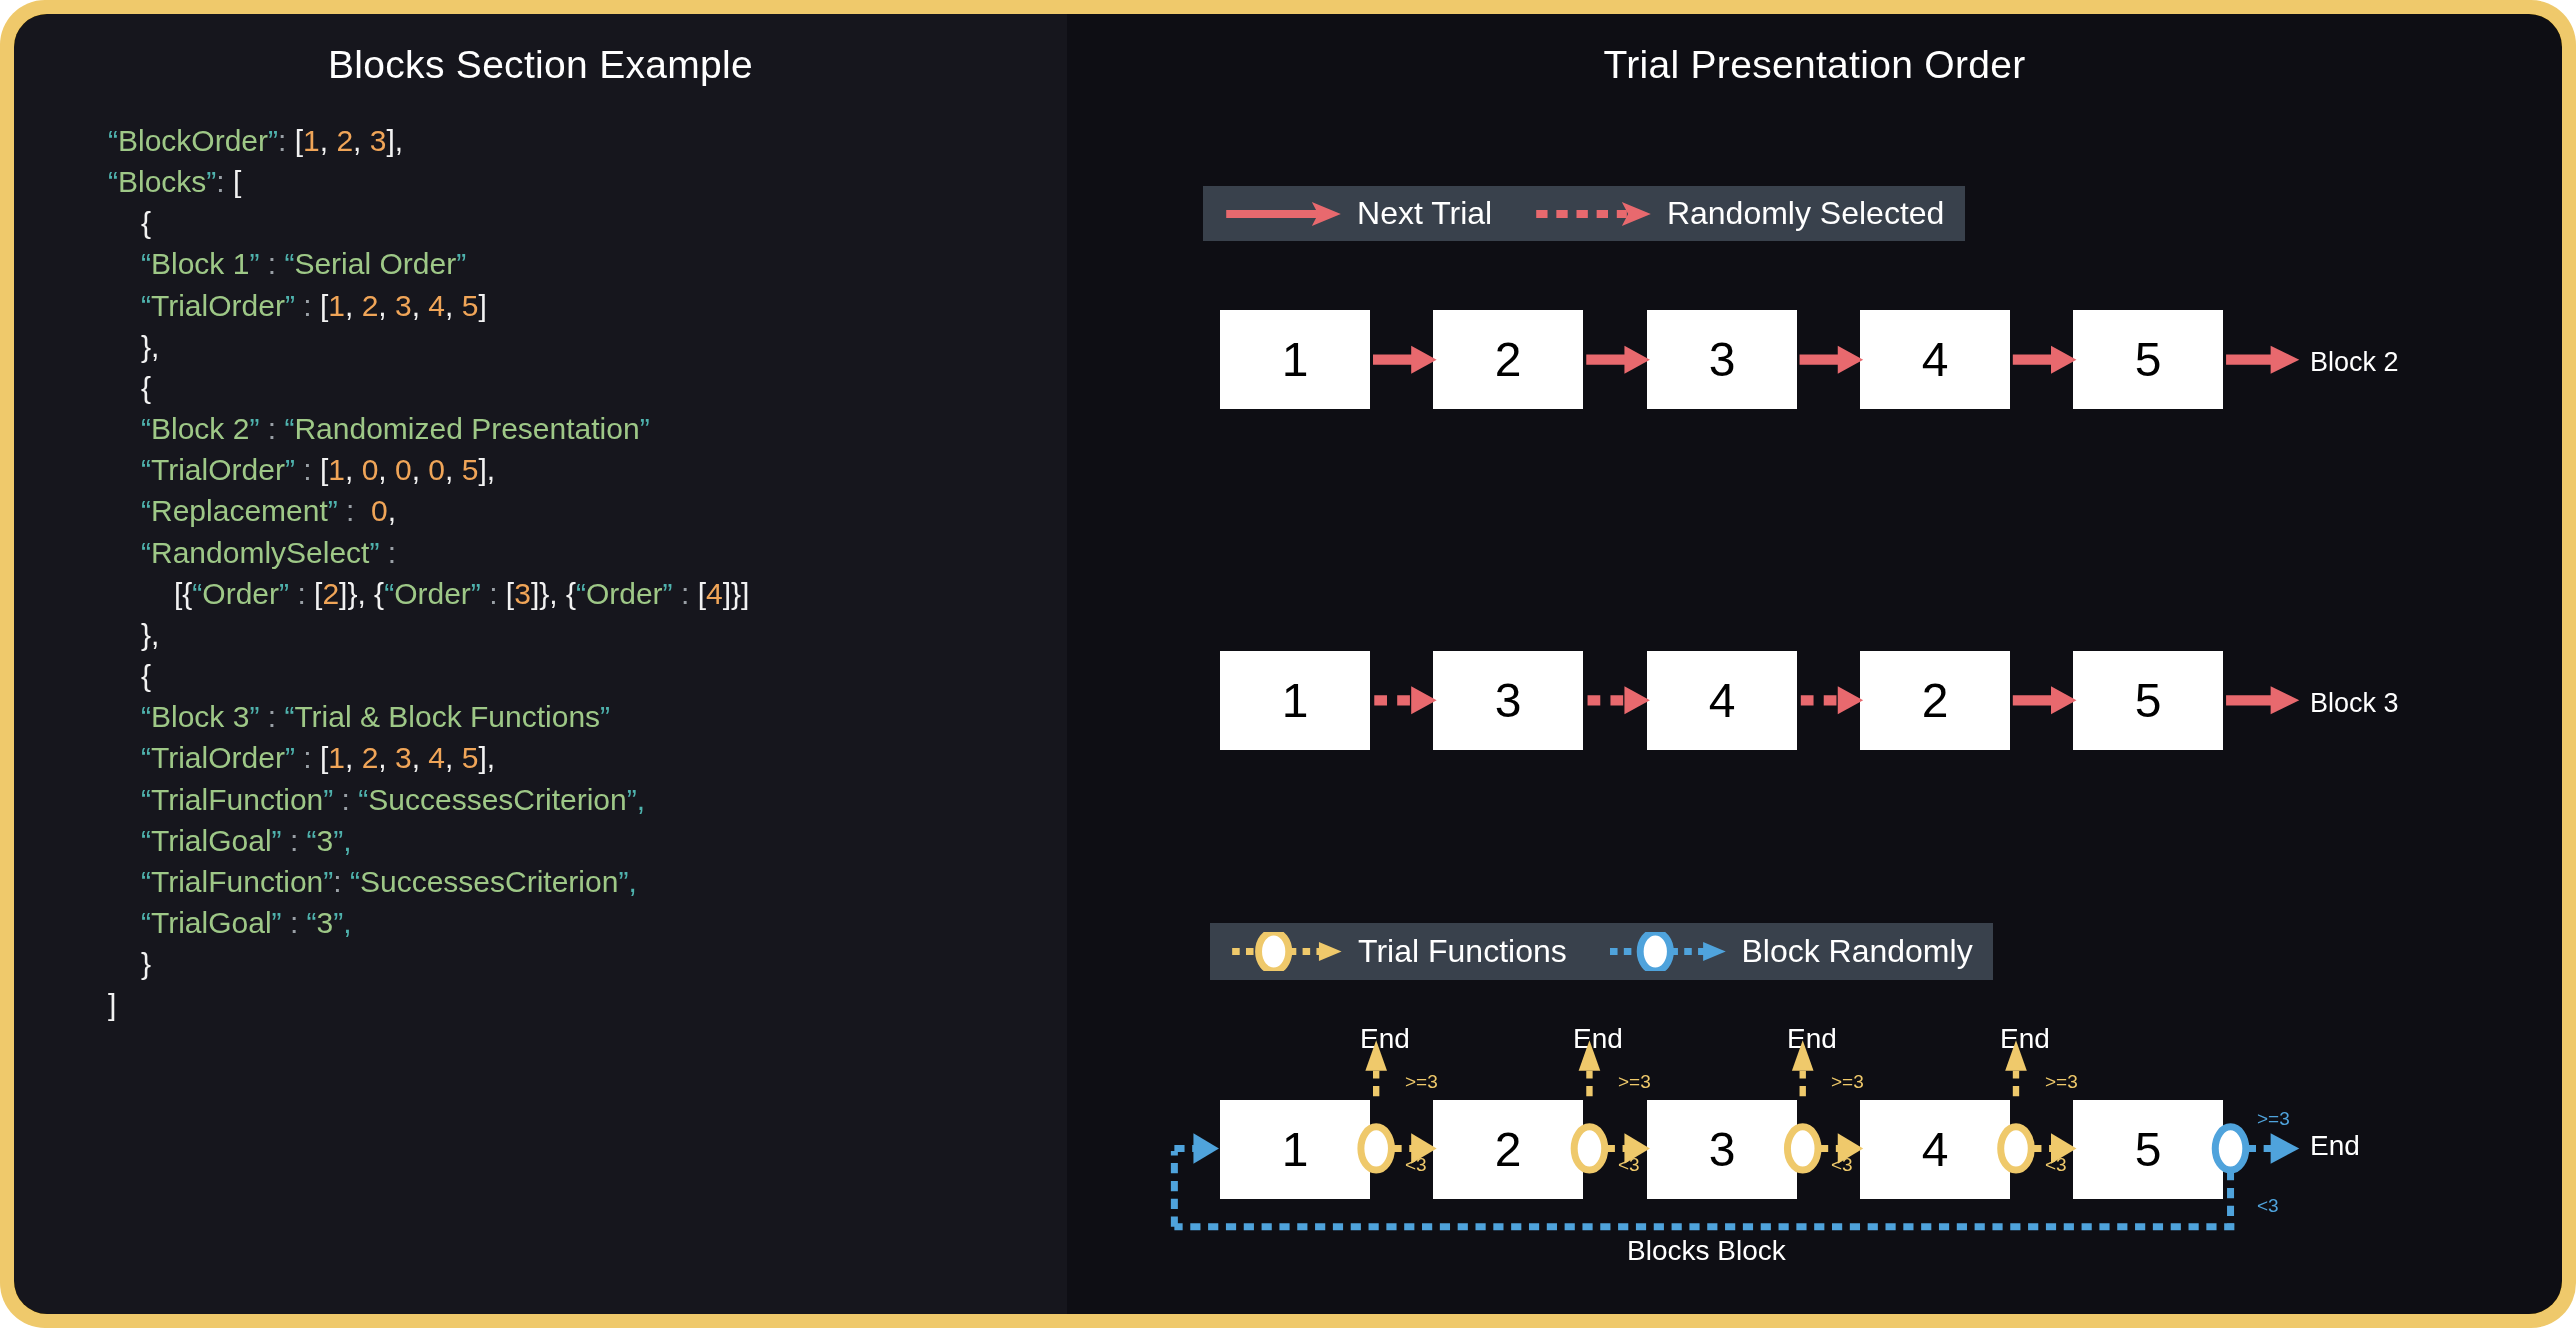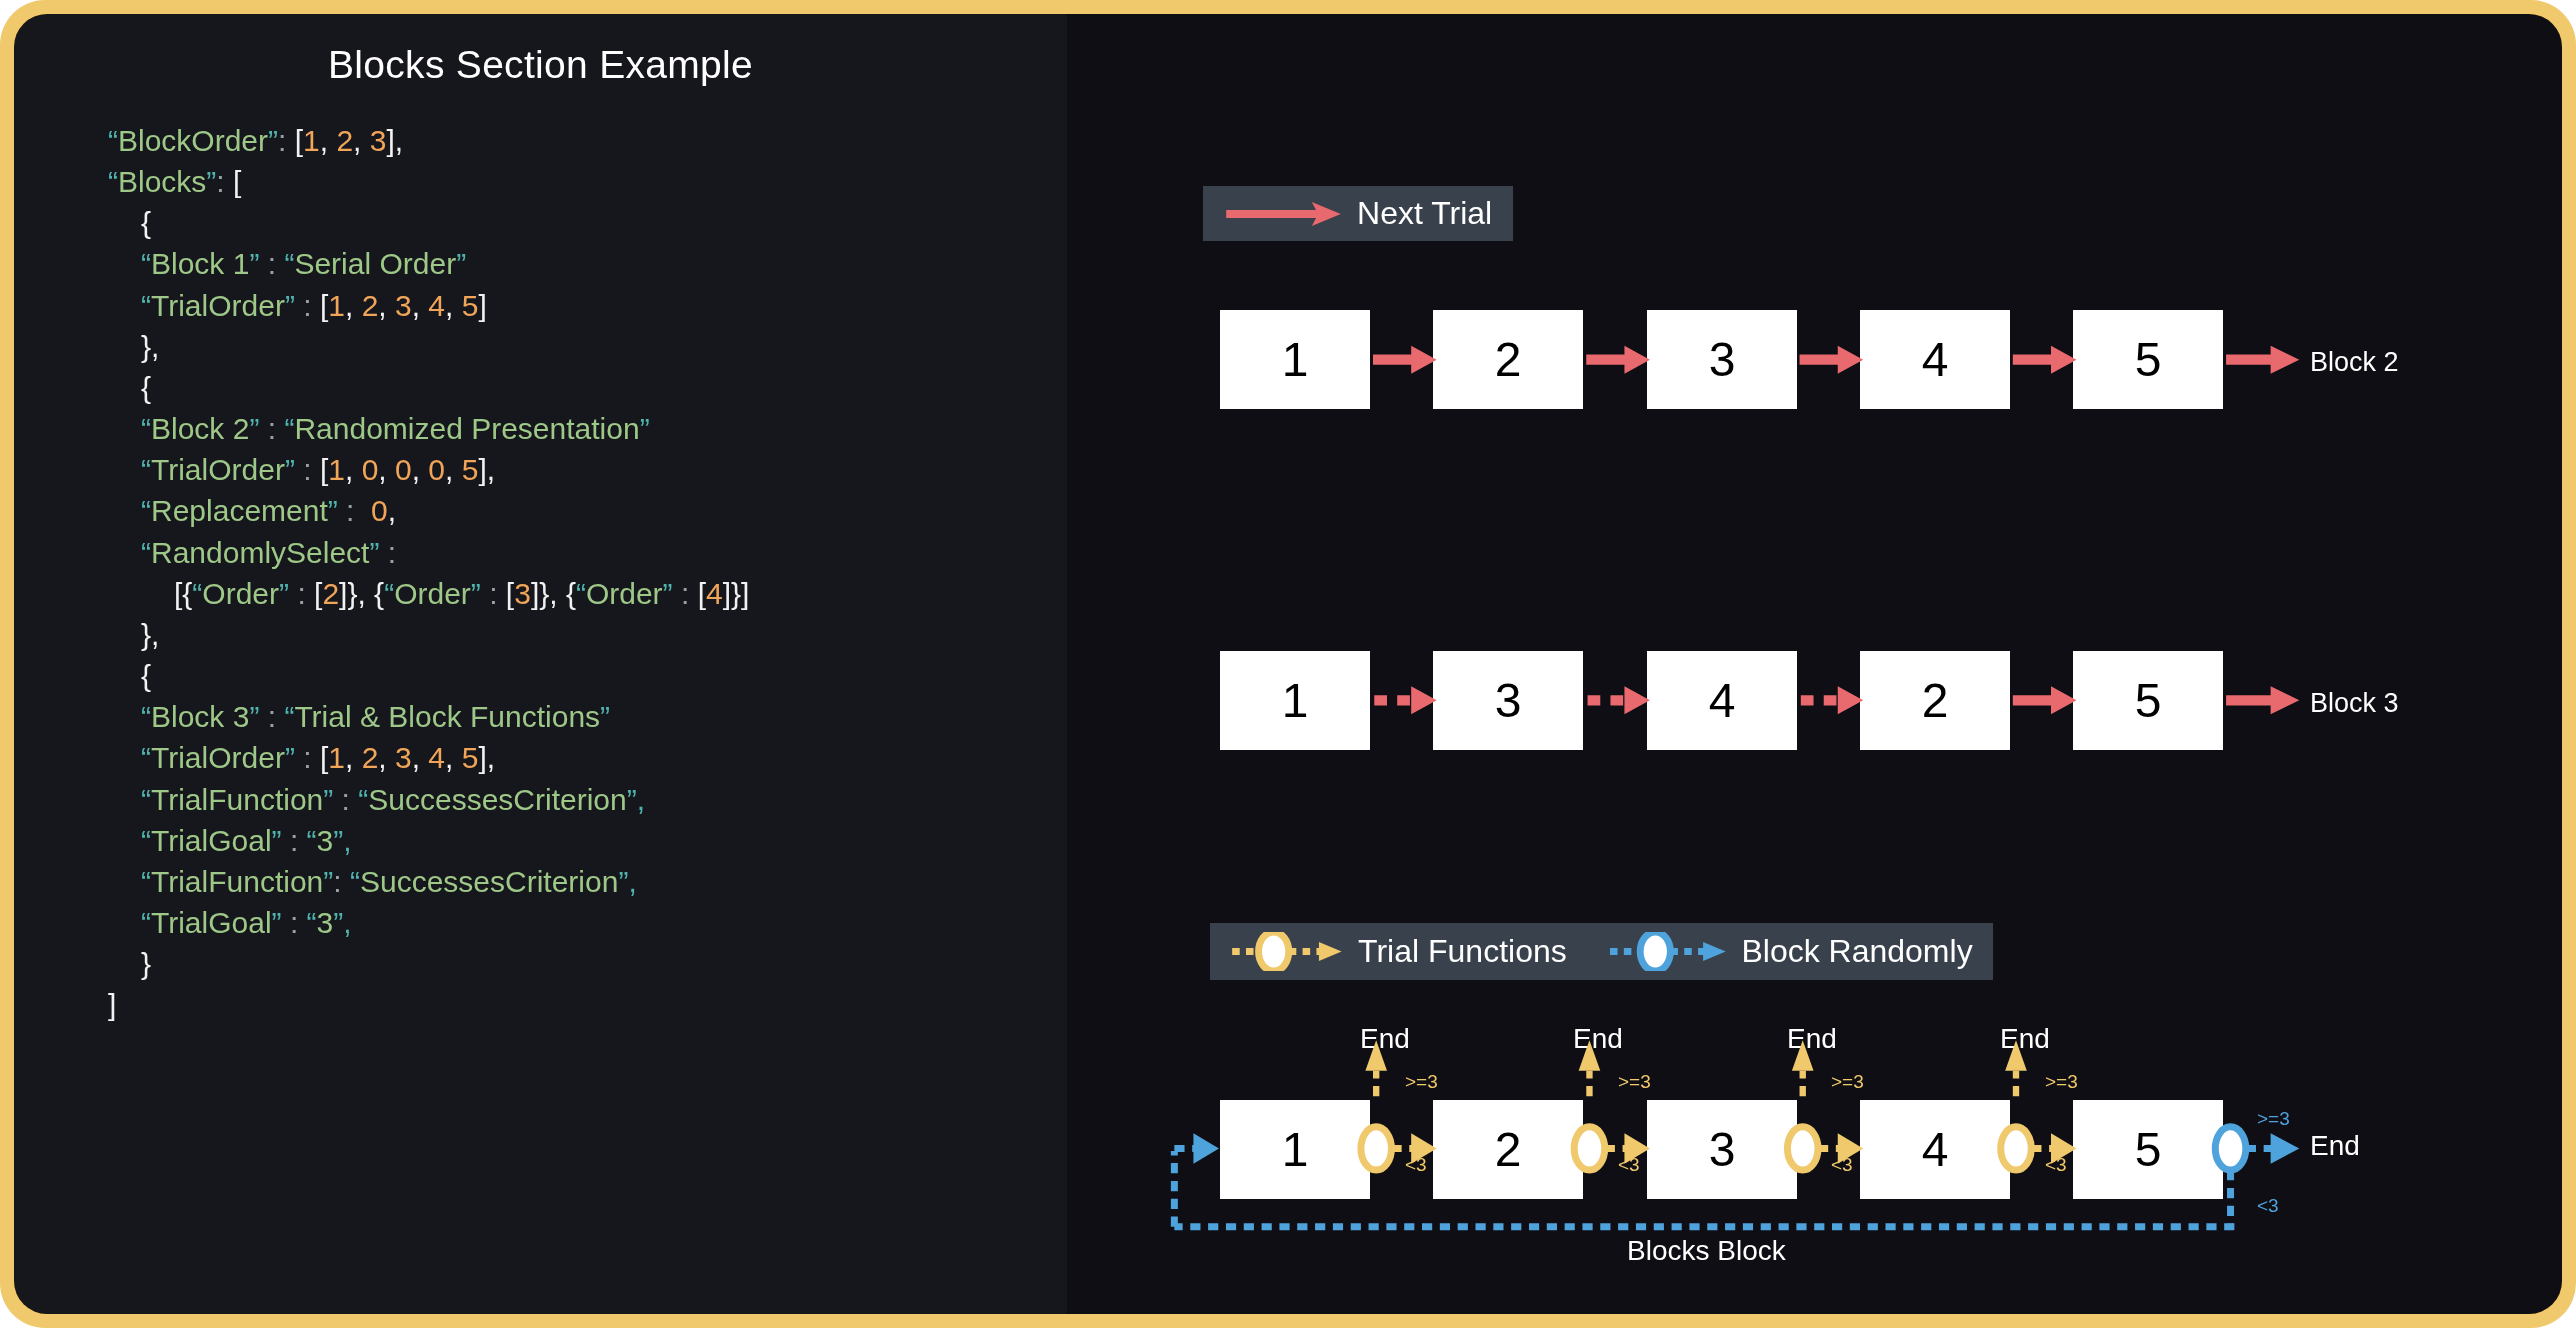--- a/index.html
+++ b/index.html
@@ -122,28 +122,36 @@
 
 <div id="frame">
   <div id="panels">
 
     <div id="left-panel">
       <div class="panel-title">Blocks Section Example</div>
       <div id="code"><div style="padding-left: 0px;"><span class="q">“</span><span class="k">BlockOrder</span><span class="q">”</span><span class="p">:</span><span class="b"> [</span><span class="n">1</span><span class="b">, </span><span class="n">2</span><span class="b">, </span><span class="n">3</span><span class="b">],</span></div><div style="padding-left: 0px;"><span class="q">“</span><span class="k">Blocks</span><span class="q">”</span><span class="p">:</span><span class="b"> [</span></div><div style="padding-left: 33px;"><span class="b">{</span></div><div style="padding-left: 33px;"><span class="q">“</span><span class="k">Block 1</span><span class="q">”</span><span class="p"> : </span><span class="q">“</span><span class="k">Serial Order</span><span class="q">”</span></div><div style="padding-left: 33px;"><span class="q">“</span><span class="k">TrialOrder</span><span class="q">”</span><span class="p"> : </span><span class="b">[</span><span class="n">1</span><span class="b">, </span><span class="n">2</span><span class="b">, </span><span class="n">3</span><span class="b">, </span><span class="n">4</span><span class="b">, </span><span class="n">5</span><span class="b">]</span></div><div style="padding-left: 33px;"><span class="b">},</span></div><div style="padding-left: 33px;"><span class="b">{</span></div><div style="padding-left: 33px;"><span class="q">“</span><span class="k">Block 2</span><span class="q">”</span><span class="p"> : </span><span class="q">“</span><span class="k">Randomized Presentation</span><span class="q">”</span></div><div style="padding-left: 33px;"><span class="q">“</span><span class="k">TrialOrder</span><span class="q">”</span><span class="p"> : </span><span class="b">[</span><span class="n">1</span><span class="b">, </span><span class="n">0</span><span class="b">, </span><span class="n">0</span><span class="b">, </span><span class="n">0</span><span class="b">, </span><span class="n">5</span><span class="b">],</span></div><div style="padding-left: 33px;"><span class="q">“</span><span class="k">Replacement</span><span class="q">”</span><span class="p"> : </span><span class="n"> 0</span><span class="b">,</span></div><div style="padding-left: 33px;"><span class="q">“</span><span class="k">RandomlySelect</span><span class="q">”</span><span class="p"> :</span></div><div style="padding-left: 66px;"><span class="b">[{</span><span class="q">“</span><span class="k">Order</span><span class="q">”</span><span class="p"> : </span><span class="b">[</span><span class="n">2</span><span class="b">]}, {</span><span class="q">“</span><span class="k">Order</span><span class="q">”</span><span class="p"> : </span><span class="b">[</span><span class="n">3</span><span class="b">]}, {</span><span class="q">“</span><span class="k">Order</span><span class="q">”</span><span class="p"> : </span><span class="b">[</span><span class="n">4</span><span class="b">]}]</span></div><div style="padding-left: 33px;"><span class="b">},</span></div><div style="padding-left: 33px;"><span class="b">{</span></div><div style="padding-left: 33px;"><span class="q">“</span><span class="k">Block 3</span><span class="q">”</span><span class="p"> : </span><span class="q">“</span><span class="k">Trial &amp; Block Functions</span><span class="q">”</span></div><div style="padding-left: 33px;"><span class="q">“</span><span class="k">TrialOrder</span><span class="q">”</span><span class="p"> : </span><span class="b">[</span><span class="n">1</span><span class="b">, </span><span class="n">2</span><span class="b">, </span><span class="n">3</span><span class="b">, </span><span class="n">4</span><span class="b">, </span><span class="n">5</span><span class="b">],</span></div><div style="padding-left: 33px;"><span class="q">“</span><span class="k">TrialFunction</span><span class="q">”</span><span class="p"> : </span><span class="q">“</span><span class="k">SuccessesCriterion</span><span class="q">”,</span></div><div style="padding-left: 33px;"><span class="q">“</span><span class="k">TrialGoal</span><span class="q">”</span><span class="p"> : </span><span class="q">“</span><span class="k">3</span><span class="q">”,</span></div><div style="padding-left: 33px;"><span class="q">“</span><span class="k">TrialFunction</span><span class="q">”</span><span class="p">: </span><span class="q">“</span><span class="k">SuccessesCriterion</span><span class="q">”,</span></div><div style="padding-left: 33px;"><span class="q">“</span><span class="k">TrialGoal</span><span class="q">”</span><span class="p"> : </span><span class="q">“</span><span class="k">3</span><span class="q">”,</span></div><div style="padding-left: 33px;"><span class="b">}</span></div><div style="padding-left: 0px;"><span class="b">]</span></div></div>
     </div>
 
     <div id="right-panel">
+      <div class="panel-title">Trial Presentation Order</div>
 
       <div class="legend" id="legend-top" style="left:136px; top:172px;">
         <div class="legend-item">
           <svg width="121" height="34" viewBox="0 0 190 54">
             <line x1="4" y1="27" x2="150" y2="27" stroke="#e8696e" stroke-width="13"></line>
             <polygon points="140,8 186,27 140,46 150,27" fill="#e8696e"></polygon>
           </svg>
           <span class="legend-label">Next Trial</span>
+        </div>
+        <div class="legend-item">
+          <svg width="121" height="34" viewBox="0 0 190 54">
+            <line x1="4" y1="27" x2="148" y2="27" stroke="#e8696e" stroke-width="13" stroke-dasharray="18,14"></line>
+            <polygon points="140,8 186,27 140,46 150,27" fill="#e8696e"></polygon>
+          </svg>
+          <span class="legend-label">Randomly Selected</span>
         </div>
       </div>
 
       <div class="tbox" style="left:153px; top:296px; width:150px; height:99px;">1</div>
       <div class="tbox" style="left:366px; top:296px; width:150px; height:99px;">2</div>
       <div class="tbox" style="left:580px; top:296px; width:150px; height:99px;">3</div>
       <div class="tbox" style="left:793px; top:296px; width:150px; height:99px;">4</div>
       <div class="tbox" style="left:1006px; top:296px; width:150px; height:99px;">5</div>
       <div class="blocklbl" style="left:1243px; top:333px;">Block 2</div>
 

